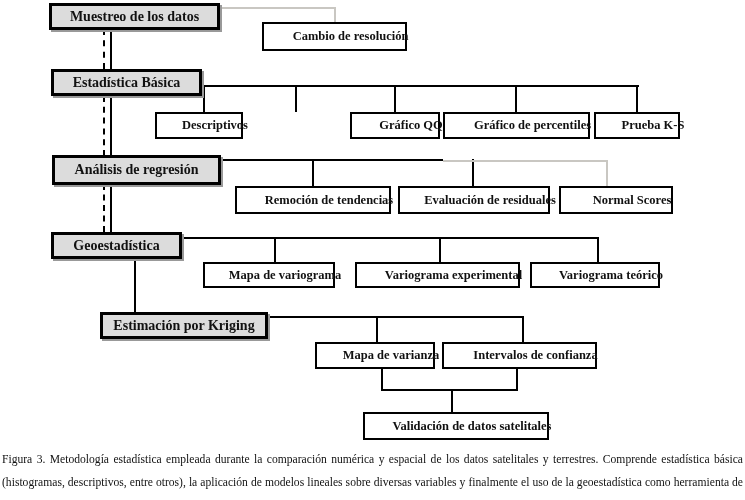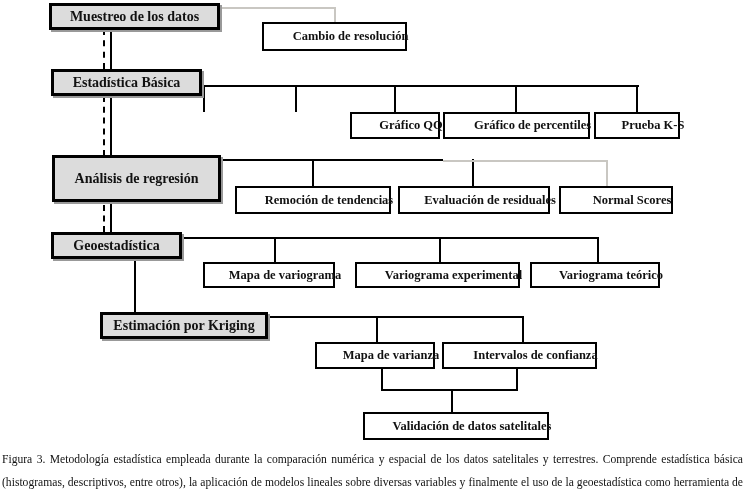--- a/index.html
+++ b/index.html
@@ -66,26 +66,27 @@
   <i class="ln" style="left:376px;top:316px;width:2px;height:26px"></i>
   <i class="ln" style="left:522px;top:316px;width:2px;height:26px"></i>
 
   <i class="ln" style="left:381px;top:368px;width:2px;height:23px"></i>
   <i class="ln" style="left:516px;top:368px;width:2px;height:23px"></i>
   <i class="ln" style="left:381px;top:389px;width:137px;height:2px"></i>
   <i class="ln" style="left:451px;top:389px;width:2px;height:23px"></i>
 
   <div class="stage" style="left:49px;top:3px;width:171px;height:27px">Muestreo de los datos</div>
   <div class="stage" style="left:51px;top:69px;width:151px;height:27px">Estadística Básica</div>
-  <div class="stage" style="left:52px;top:155px;width:169px;height:47px">Análisis de regresión</div>
+  <div class="stage" style="left:52px;top:155px;width:169px;height:30px">Análisis de regresión</div>
   <div class="stage" style="left:51px;top:232px;width:131px;height:27px">Geoestadística</div>
   <div class="stage" style="left:100px;top:312px;width:168px;height:27px">Estimación por Kriging</div>
 
   <div class="node" style="left:262px;top:22px;width:145px;height:29px">Cambio de resolución</div>
 
+  <div class="node" style="left:155px;top:112px;width:88px;height:27px">Descriptivos</div>
   <div class="node" style="left:350px;top:112px;width:90px;height:27px">Gráfico QQ</div>
   <div class="node" style="left:443px;top:112px;width:147px;height:27px">Gráfico de percentiles</div>
   <div class="node" style="left:235px;top:186px;width:156px;height:28px">Remoción de tendencias</div>
 
   <div class="node" style="left:594px;top:112px;width:86px;height:27px">Prueba K-S</div>
   <div class="node" style="left:398px;top:186px;width:152px;height:28px">Evaluación de residuales</div>
   <div class="node" style="left:559px;top:186px;width:114px;height:28px">Normal Scores</div>
 
   <div class="node" style="left:203px;top:262px;width:132px;height:26px">Mapa de variograma</div>
   <div class="node" style="left:355px;top:262px;width:165px;height:26px">Variograma experimental</div>

